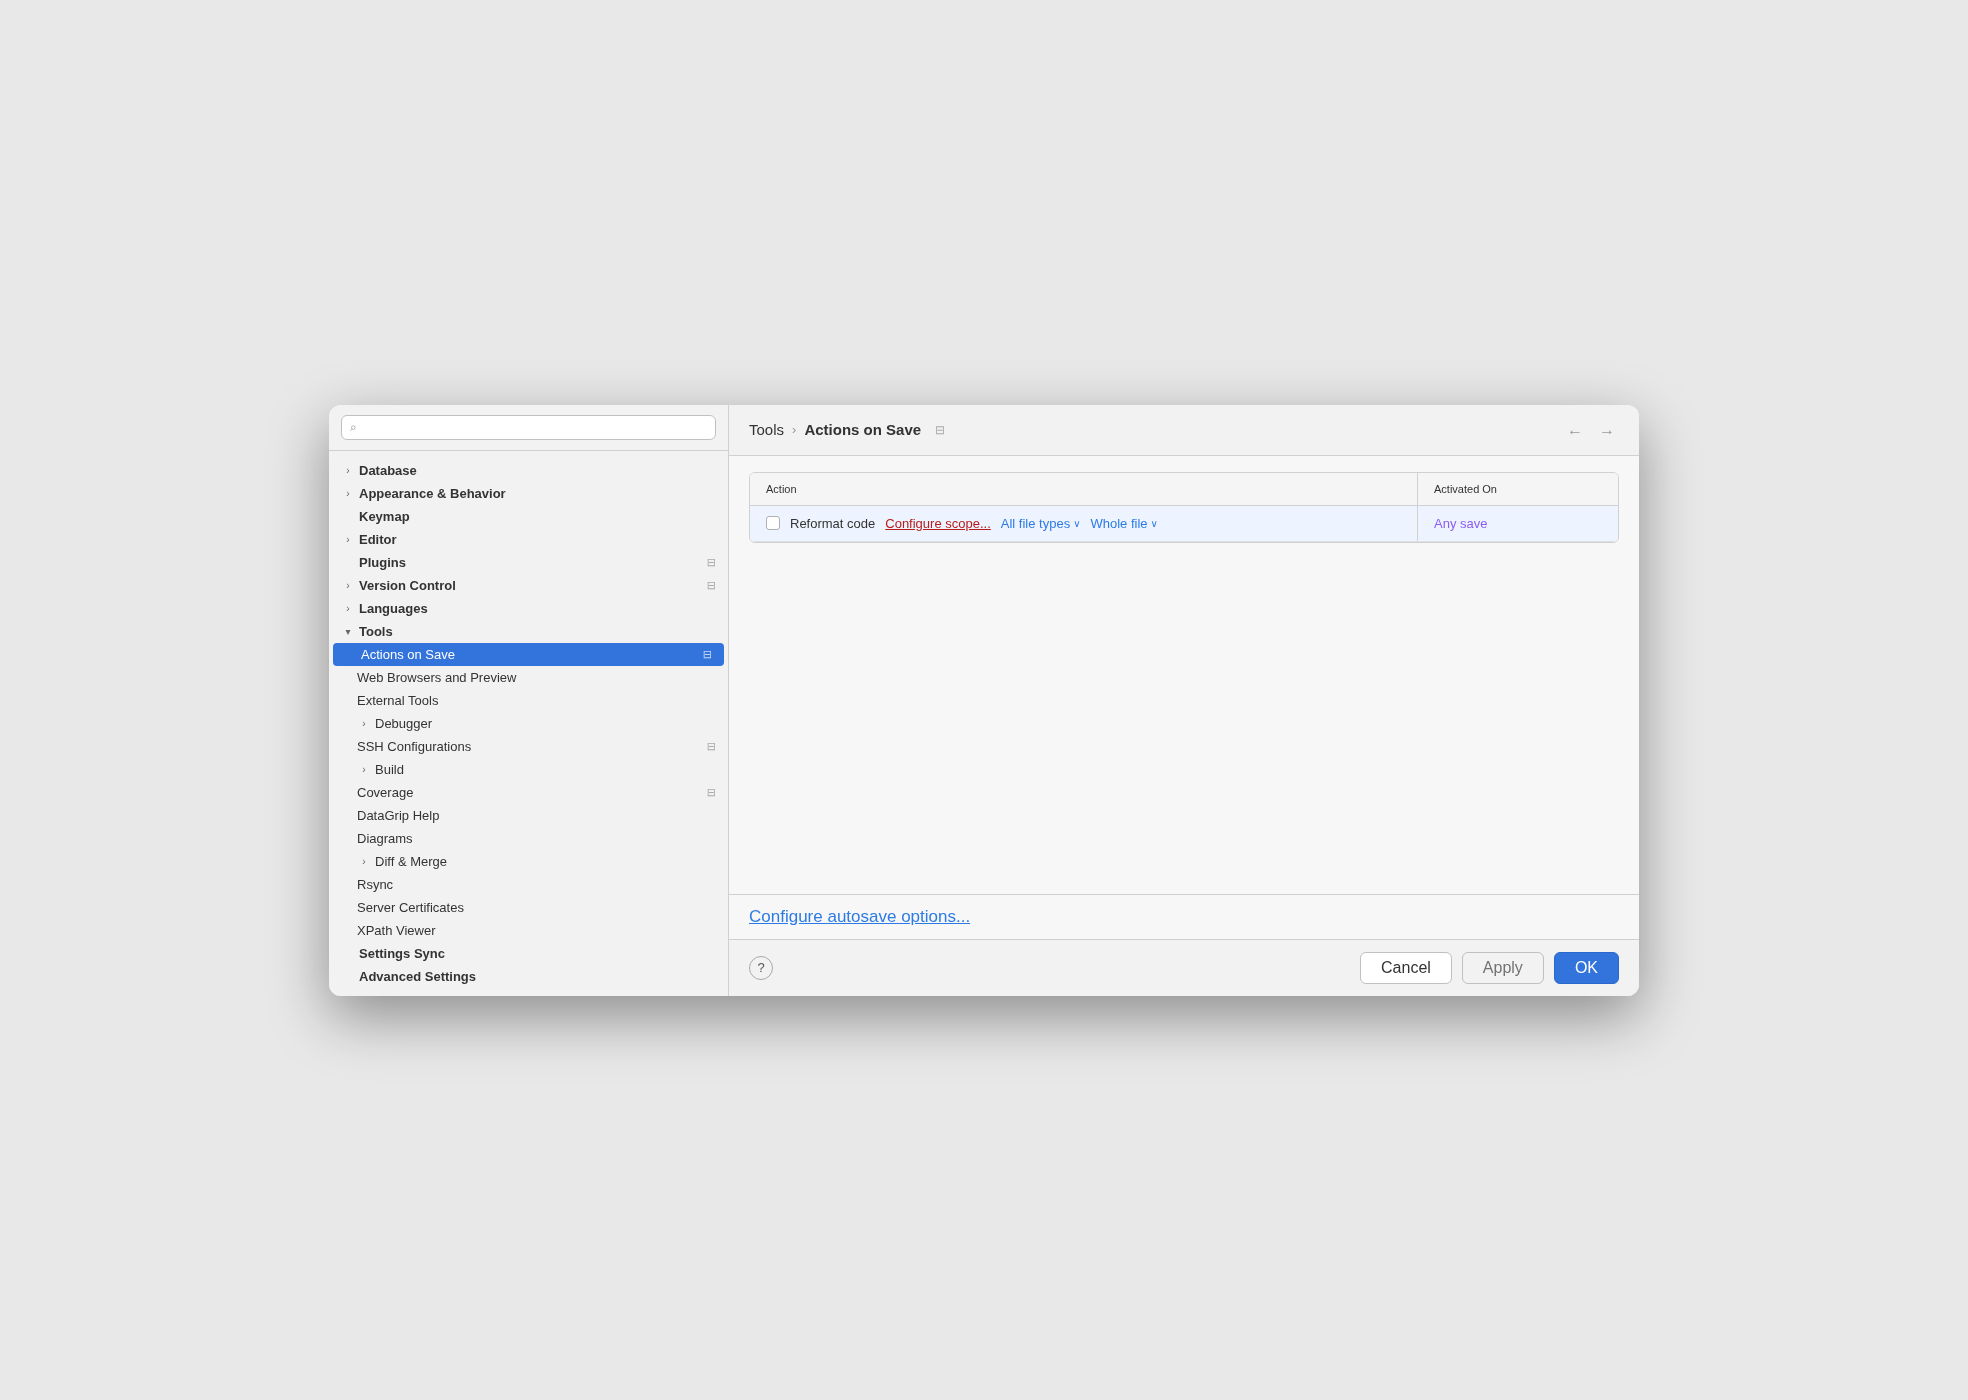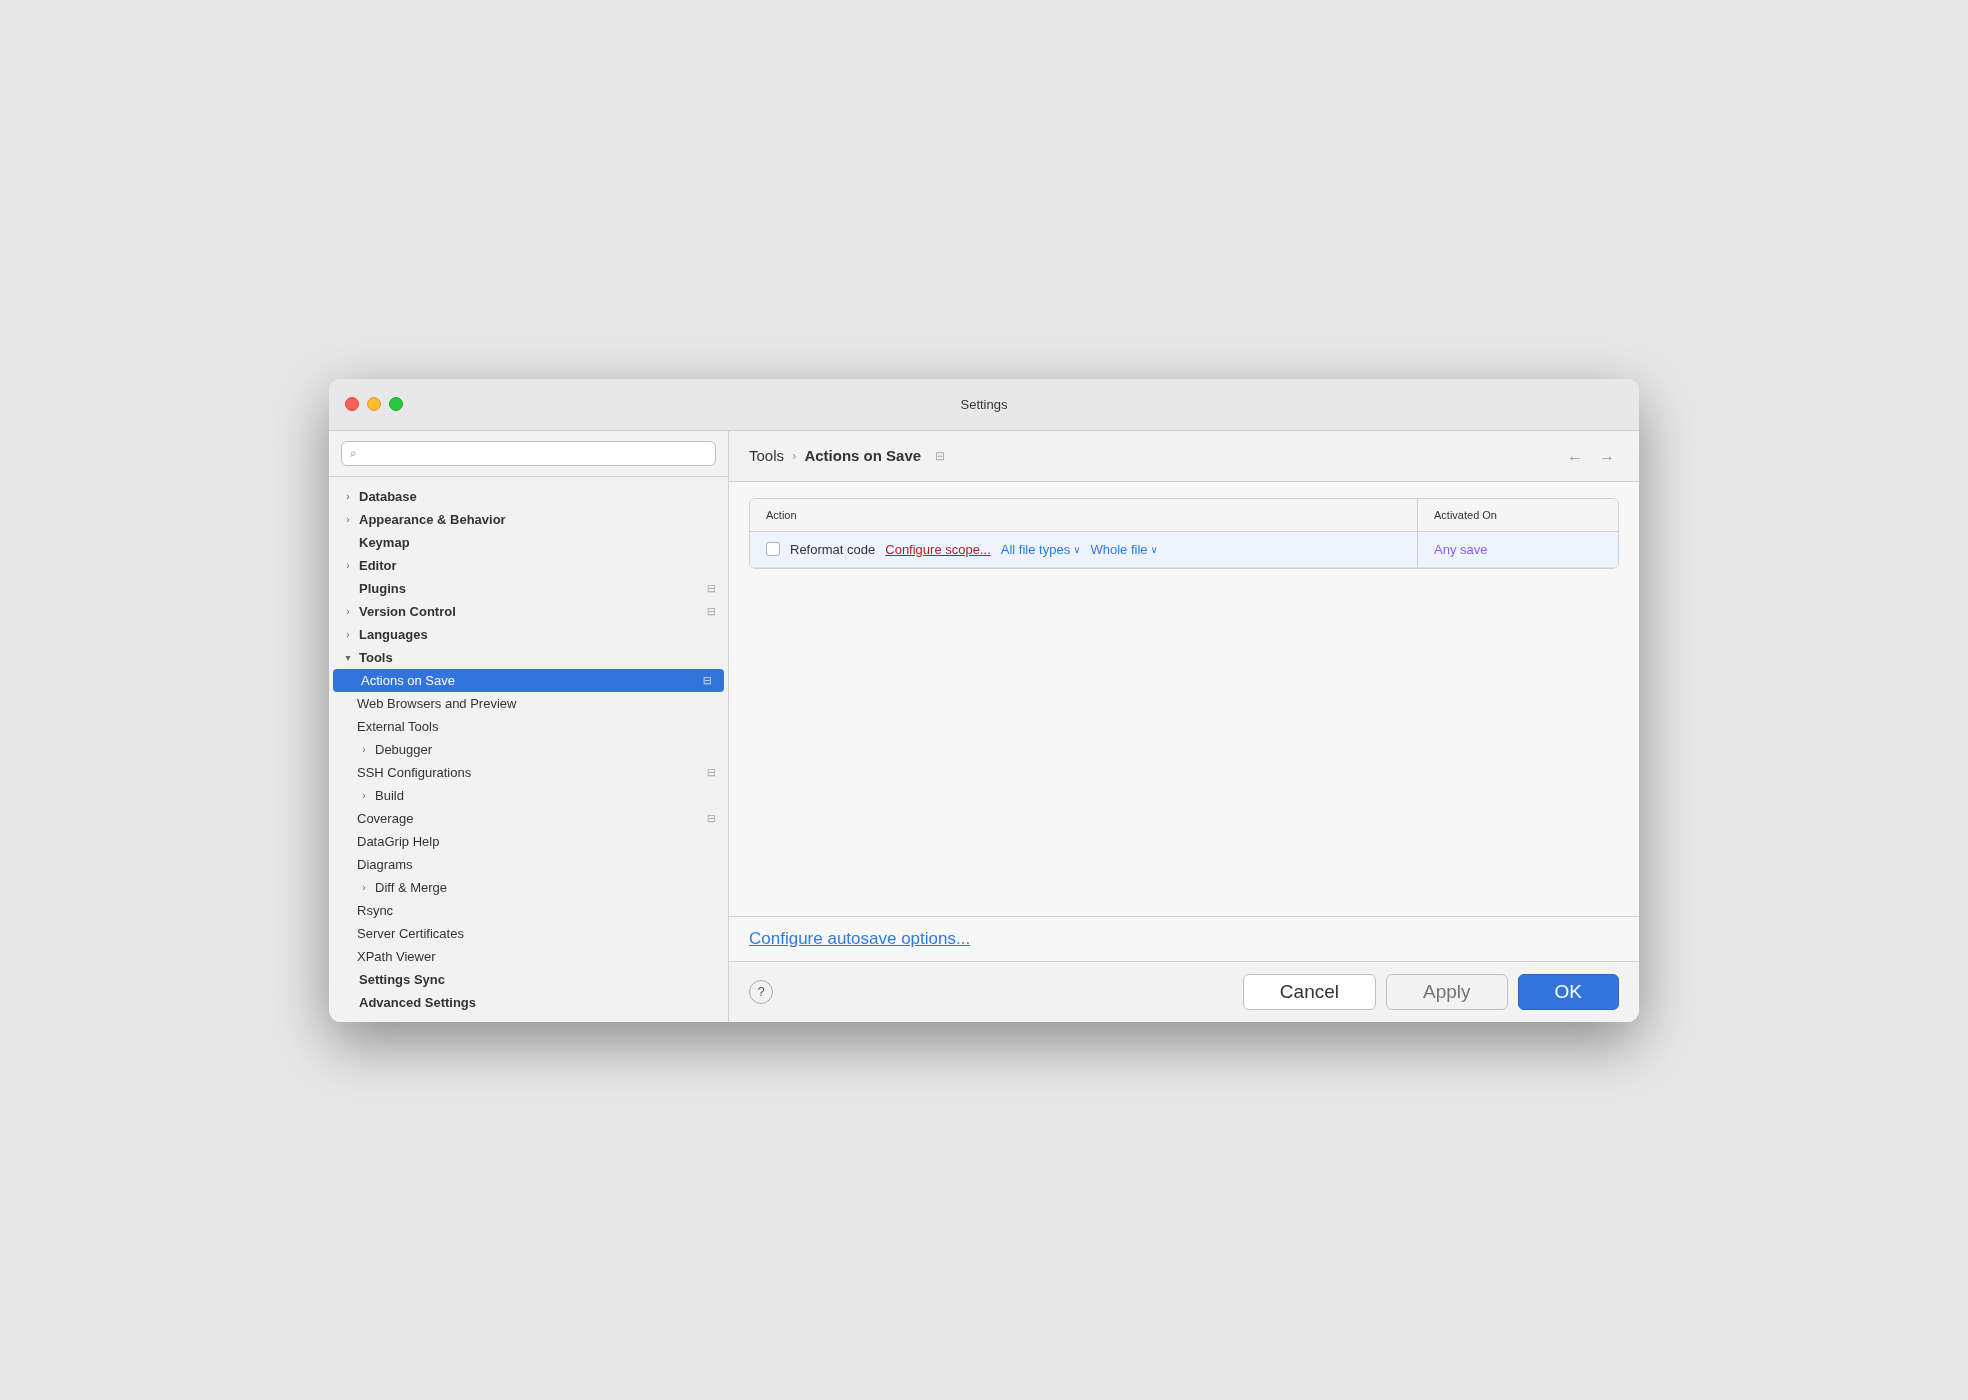--- a/index.html
+++ b/index.html
@@ -274,23 +274,23 @@
       justify-content: center;
       cursor: pointer;
       font-size: 13px;
       color: #555;
     }
     .footer-right {
       display: flex;
       gap: 10px;
     }
     .btn {
-      padding: 6px 36px;
+      padding: 6px 20px;
       border-radius: 6px;
-      font-size: 19px;
+      font-size: 16px;
       cursor: pointer;
       border: 1px solid transparent;
       font-weight: 400;
     }
     .btn-cancel {
       background: white;
       border-color: #c0c0c0;
       color: #333;
     }
     .btn-apply {
@@ -303,28 +303,20 @@
       color: white;
       border-color: #2a68cc;
       font-weight: 500;
     }
   </style>
 </head>
 <body>
 
 <div class="window">
 
-  <div class="titlebar">
-    <div class="traffic-lights">
-      <div class="traffic-light close"></div>
-      <div class="traffic-light minimize"></div>
-      <div class="traffic-light maximize"></div>
-    </div>
-    <span class="window-title">Settings</span>
-  </div>
 
   <div class="main-content">
 
     <div class="sidebar">
       <div class="search-box">
         <div class="search-input-wrapper">
           <span class="search-icon-text">⌕</span>
           <input class="search-input" type="text" style="">
         </div>
       </div>

